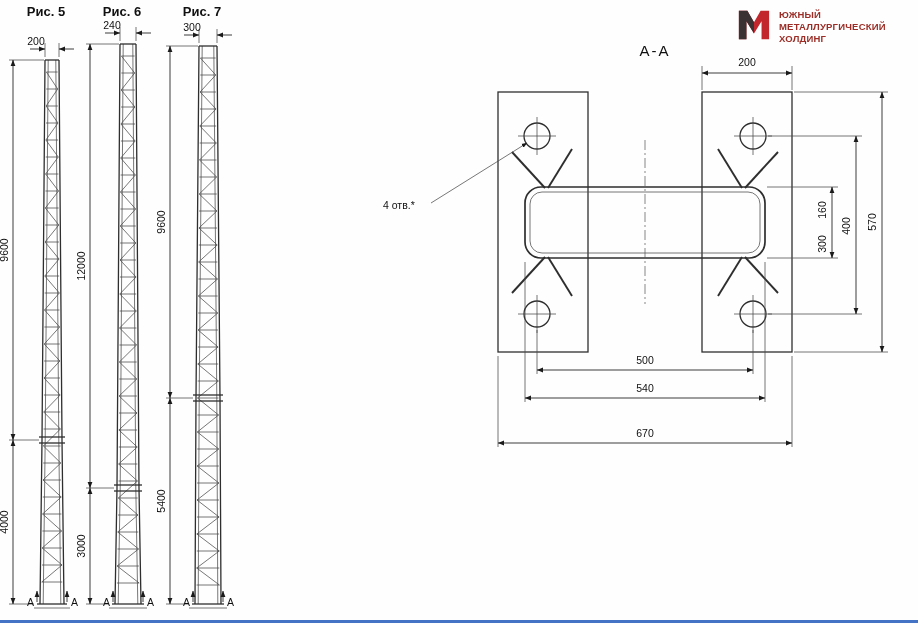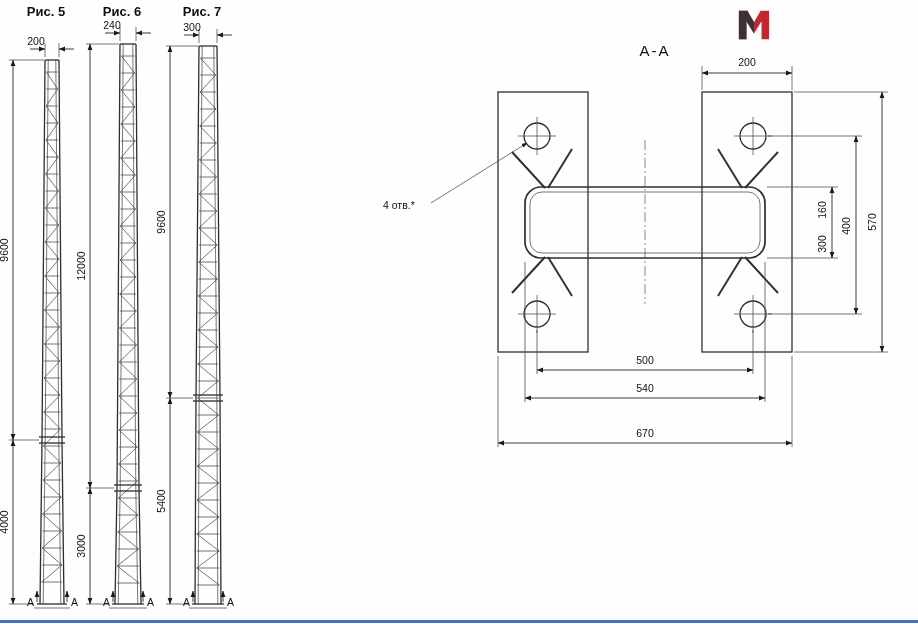--- a/index.html
+++ b/index.html
@@ -407,16 +407,21 @@
         <text class="dim" x="645" y="437" text-anchor="middle">670</text>
       </g>
     </g>
   </svg>
 
   <div class="logo">
     <svg viewBox="0 0 36 36" width="34" height="34">
       <polygon points="2,33 2,3 11,3 18,15 25,3 34,3 34,33 26,33 26,14 18,27 10,14 10,33" fill="#c1272d"></polygon>
       <polygon points="2,33 2,3 11,3 18,15 18,27 10,14 10,33" fill="#3b3234"></polygon>
     </svg>
+    <div class="logo-text">
+      <div>ЮЖНЫЙ</div>
+      <div>МЕТАЛЛУРГИЧЕСКИЙ</div>
+      <div>ХОЛДИНГ</div>
+    </div>
   </div>
 
   <div class="bottom-bar"></div>
 </div>
 
 </body></html>

